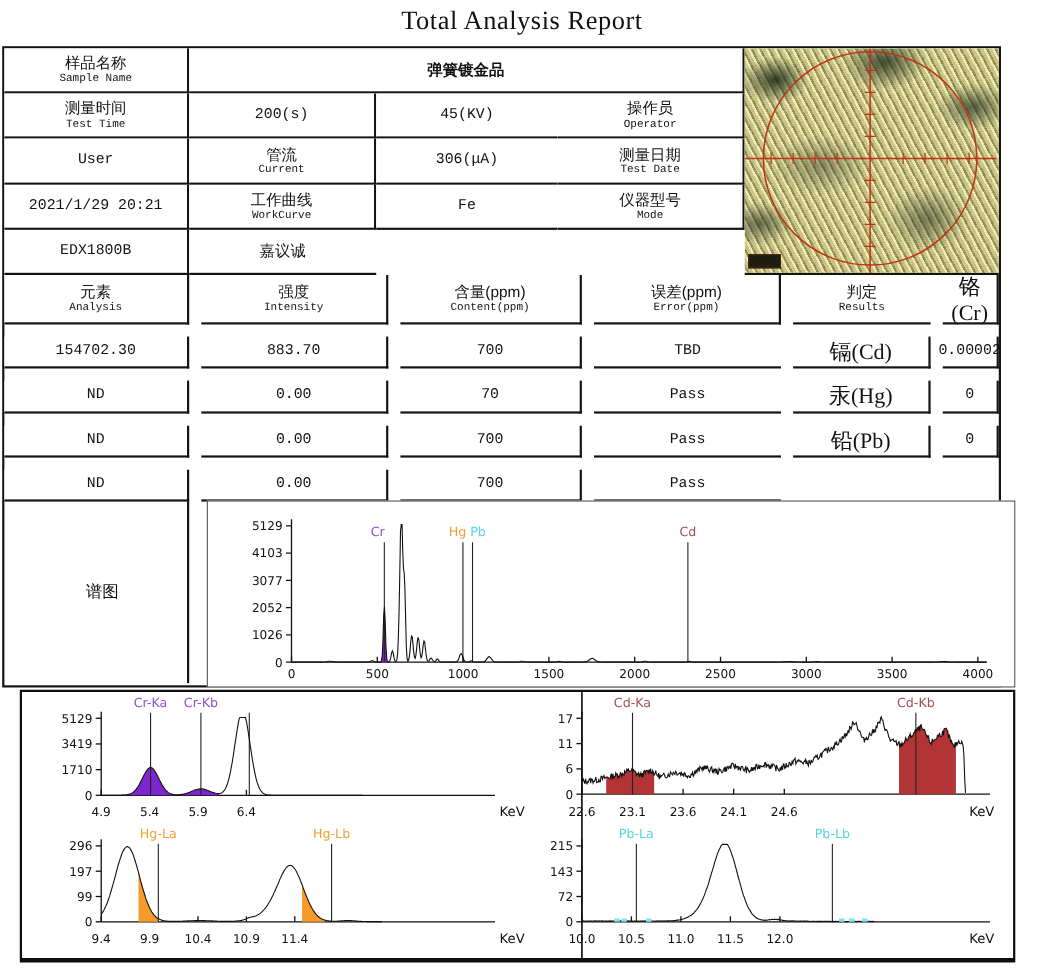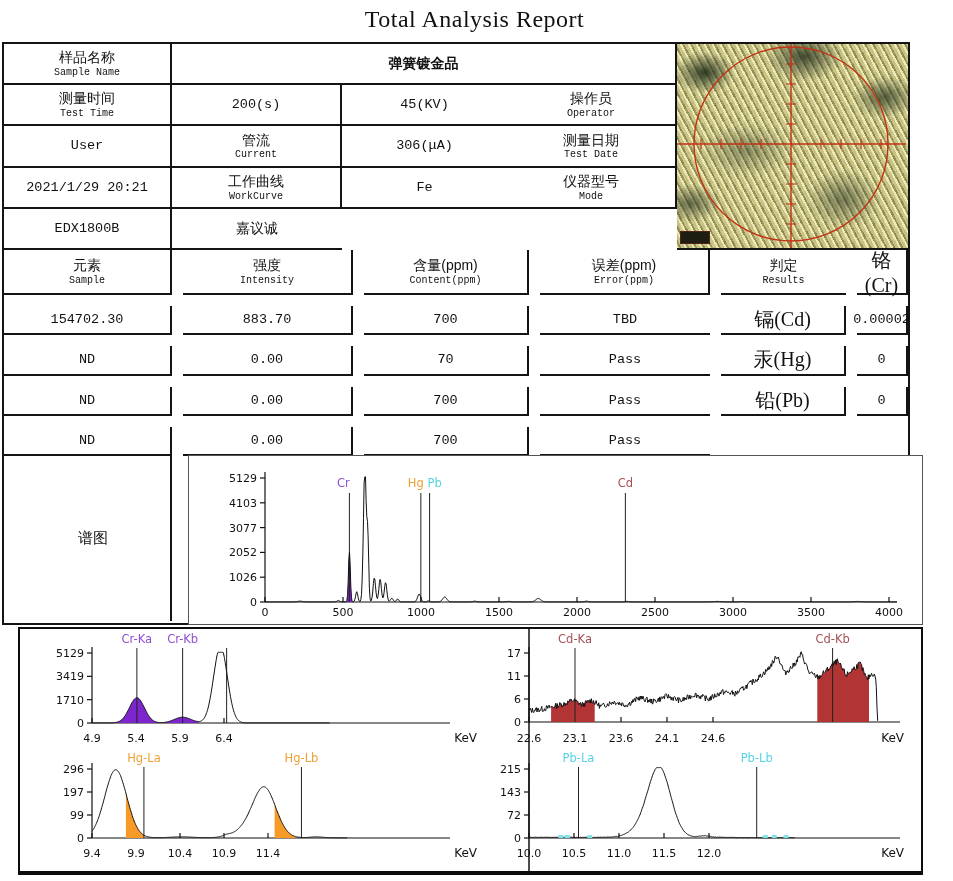--- a/index.html
+++ b/index.html
@@ -138,21 +138,21 @@
         <span class="val">EDX1800B</span>
       </div>
       <div class="cell last">
         <span class="cn">嘉议诚</span>
       </div>
     </div>
 
     <div class="grid elem">
       <div class="cell">
         <span class="cn">元素</span>
-        <span class="en">Sample</span>
+        <span class="en">Analysis</span>
       </div>
       <div class="cell">
         <span class="cn">强度</span>
         <span class="en">Intensity</span>
       </div>
       <div class="cell">
         <span class="cn">含量(ppm)</span>
         <span class="en">Content(ppm)</span>
       </div>
       <div class="cell">

